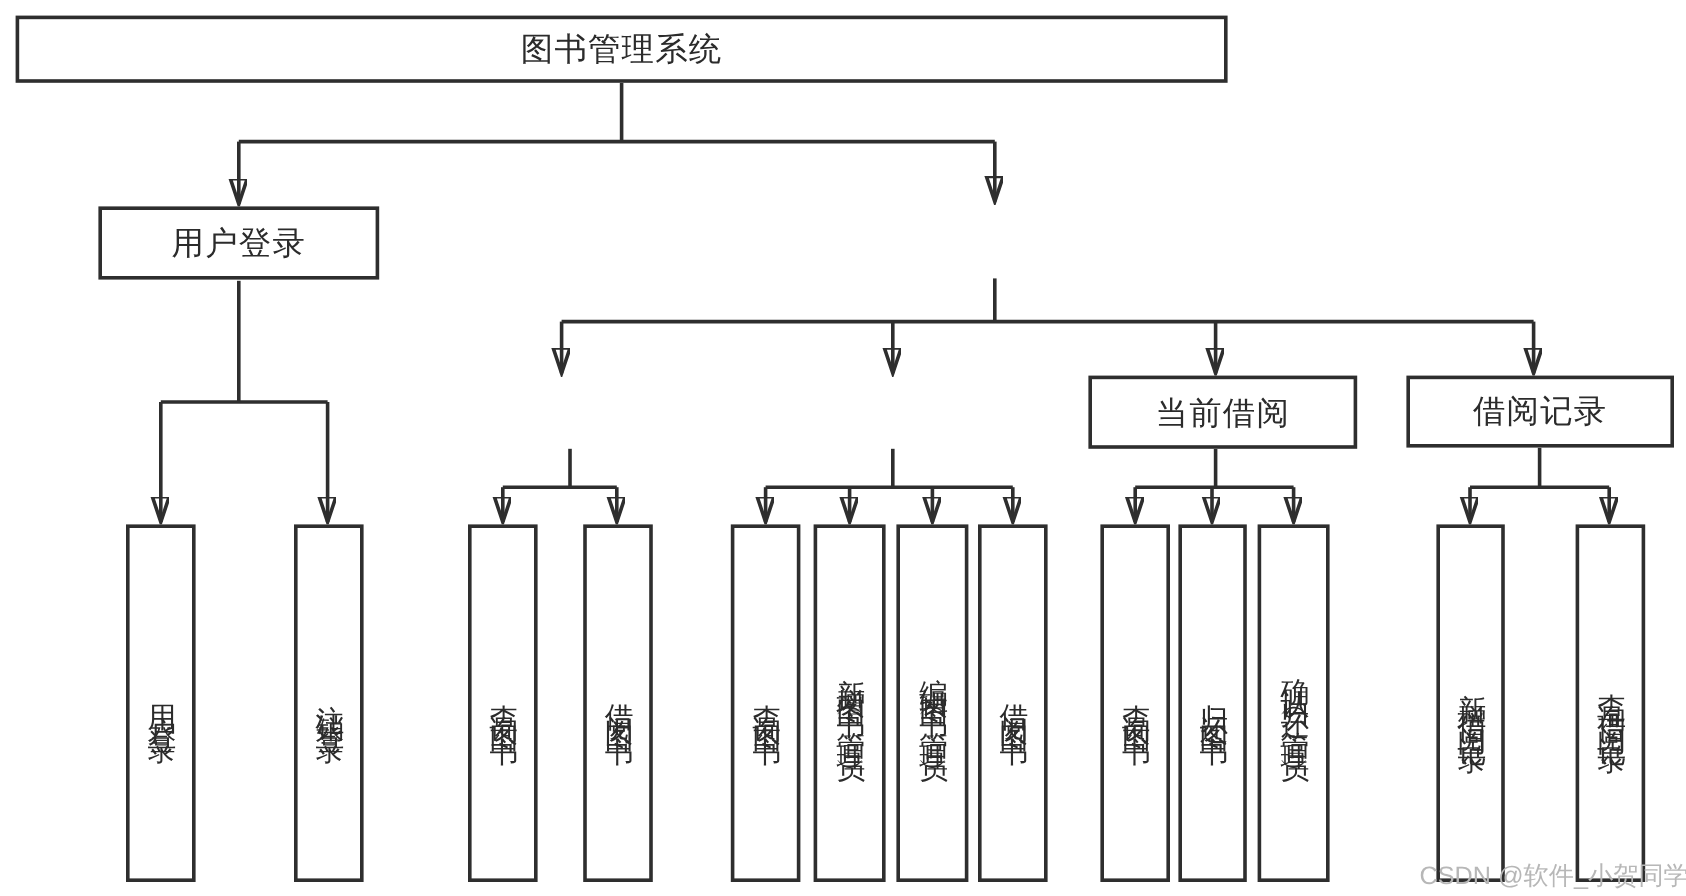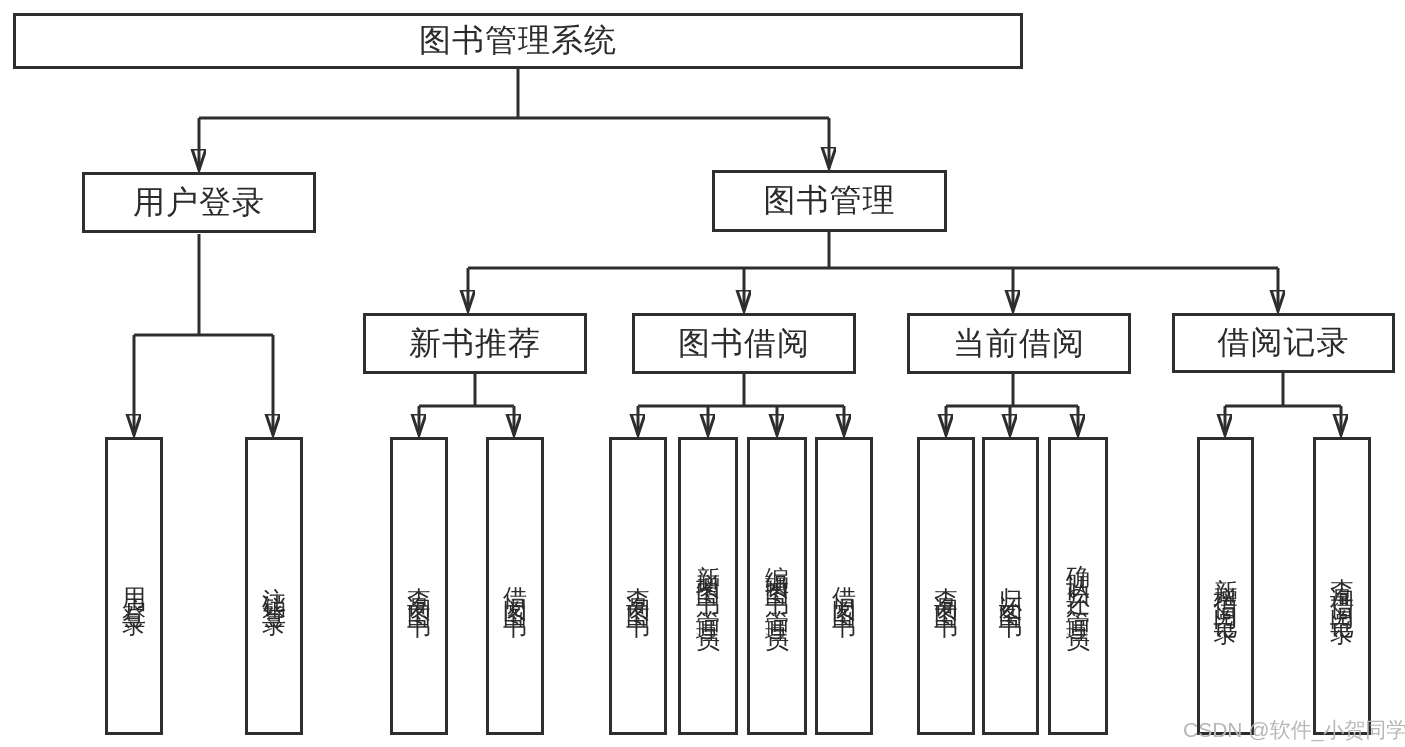--- a/index.html
+++ b/index.html
@@ -31,21 +31,21 @@
   .node {
     position: absolute;
     box-sizing: border-box;
     border: 3px solid #2e2e2e;
     background: #ffffff;
     display: flex;
     align-items: center;
     justify-content: center;
   }
   .hlabel {
-    font-size: 32px;
+    font-size: 27px;
     color: #2b2b2b;
     letter-spacing: 1px;
     white-space: nowrap;
   }
   .vlabel {
     writing-mode: vertical-rl;
     text-orientation: mixed;
     font-size: 24px;
     color: #2b2b2b;
     letter-spacing: 9px;
@@ -115,30 +115,21 @@
     <path d="M1341,406 V435" marker-end="url(#arrow)"></path>
   </svg>
 
   <div class="node" style="left:13px;top:13px;width:1010px;height:56px">
     <span class="hlabel">图书管理系统</span>
   </div>
 
   <div class="node" style="left:82px;top:172px;width:234px;height:61px">
     <span class="hlabel">用户登录</span>
   </div>
-  <div class="node" style="left:712px;top:170px;width:235px;height:62px">
-    <span class="hlabel">图书管理</span>
-  </div>
 
-  <div class="node" style="left:363px;top:313px;width:224px;height:61px">
-    <span class="hlabel">新书推荐</span>
-  </div>
-  <div class="node" style="left:632px;top:313px;width:224px;height:61px">
-    <span class="hlabel">图书借阅</span>
-  </div>
   <div class="node" style="left:907px;top:313px;width:224px;height:61px">
     <span class="hlabel">当前借阅</span>
   </div>
   <div class="node" style="left:1172px;top:313px;width:223px;height:60px">
     <span class="hlabel">借阅记录</span>
   </div>
 
   <div class="node" style="left:105px;top:437px;width:58px;height:298px">
     <span class="vlabel">用户登录</span>
   </div>

